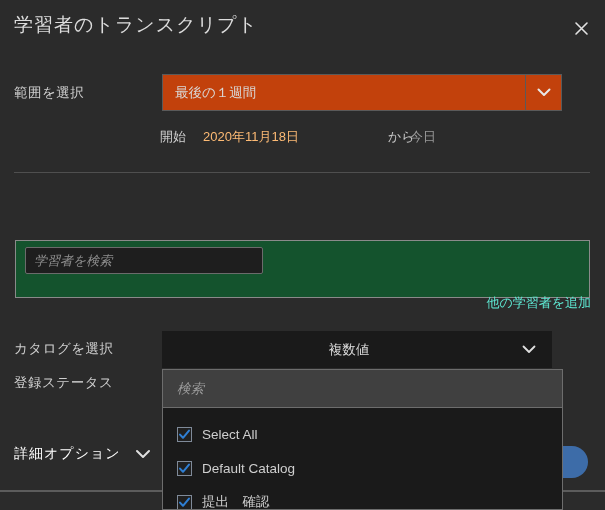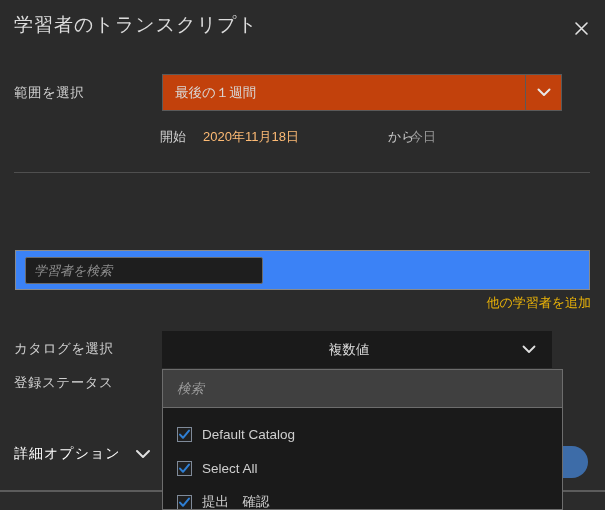--- a/index.html
+++ b/index.html
@@ -130,26 +130,26 @@
     top: 190px;
     font-size: 17px;
     color: #dcdcdc;
     letter-spacing: 0.6px;
     white-space: nowrap;
   }
 
   .learner-panel {
     position: absolute;
     left: 15px;
-    top: 250px;
+    top: 240px;
     width: 575px;
-    height: 40px;
+    height: 58px;
     border: 1px solid #8a8a8a;
     box-sizing: border-box;
-    background: #3b82f6;
+    background: #14532d;
   }
   .learner-input {
     position: absolute;
     left: 9px;
     top: 6px;
     width: 238px;
     height: 27px;
     background: #1e1e1e;
     border: 1px solid #6b6b6b;
     box-sizing: border-box;
@@ -165,21 +165,21 @@
     color: #8f8f8f;
     font-style: italic;
     opacity: 1;
   }
 
   .add-link {
     position: absolute;
     right: 14px;
     top: 294px;
     font-size: 13px;
-    color: #eab308;
+    color: #5eead4;
     white-space: nowrap;
     cursor: pointer;
   }
 
   
   .catalog-label { left: 14px; top: 340px; }
   .status-label  { left: 14px; top: 374px; }
 
   .catalog-select {
     position: absolute;
@@ -386,30 +386,30 @@
   <div class="dropdown-panel">
     <input class="dd-search" type="text" placeholder="検索" style="">
     <div class="dd-list">
 
       <div class="dd-item">
         <span class="cb">
           <svg width="13" height="13" viewBox="0 0 13 13" aria-hidden="true">
             <path d="M2 6.6 L5 9.8 L11 2.6" stroke="#2f7fd4" stroke-width="2" fill="none" stroke-linecap="round" stroke-linejoin="round"></path>
           </svg>
         </span>
-        <span class="dd-item-label">Default Catalog</span>
+        <span class="dd-item-label">Select All</span>
       </div>
 
       <div class="dd-item">
         <span class="cb">
           <svg width="13" height="13" viewBox="0 0 13 13" aria-hidden="true">
             <path d="M2 6.6 L5 9.8 L11 2.6" stroke="#2f7fd4" stroke-width="2" fill="none" stroke-linecap="round" stroke-linejoin="round"></path>
           </svg>
         </span>
-        <span class="dd-item-label">Select All</span>
+        <span class="dd-item-label">Default Catalog</span>
       </div>
 
       <div class="dd-item">
         <span class="cb">
           <svg width="13" height="13" viewBox="0 0 13 13" aria-hidden="true">
             <path d="M2 6.6 L5 9.8 L11 2.6" stroke="#2f7fd4" stroke-width="2" fill="none" stroke-linecap="round" stroke-linejoin="round"></path>
           </svg>
         </span>
         <span class="dd-item-label">提出　確認</span>
       </div>

